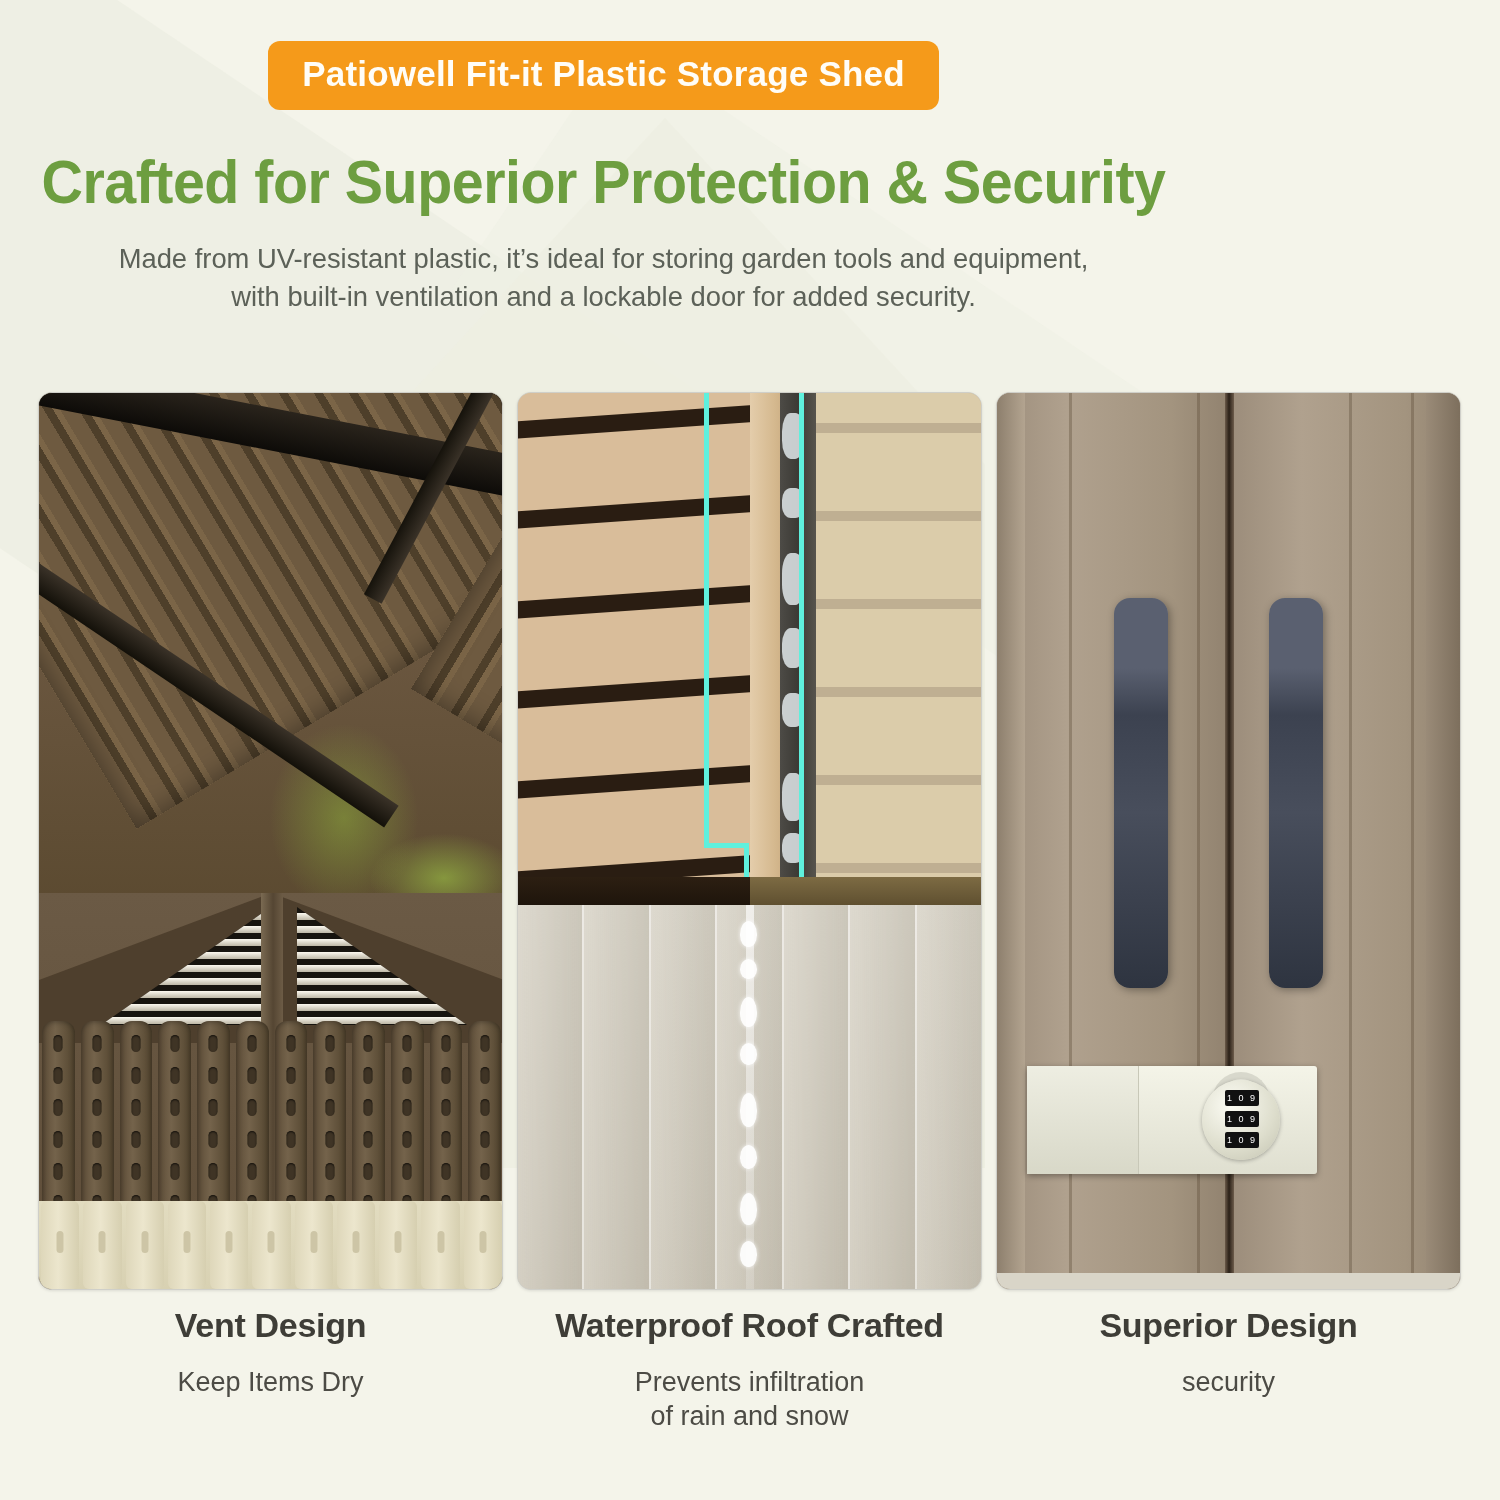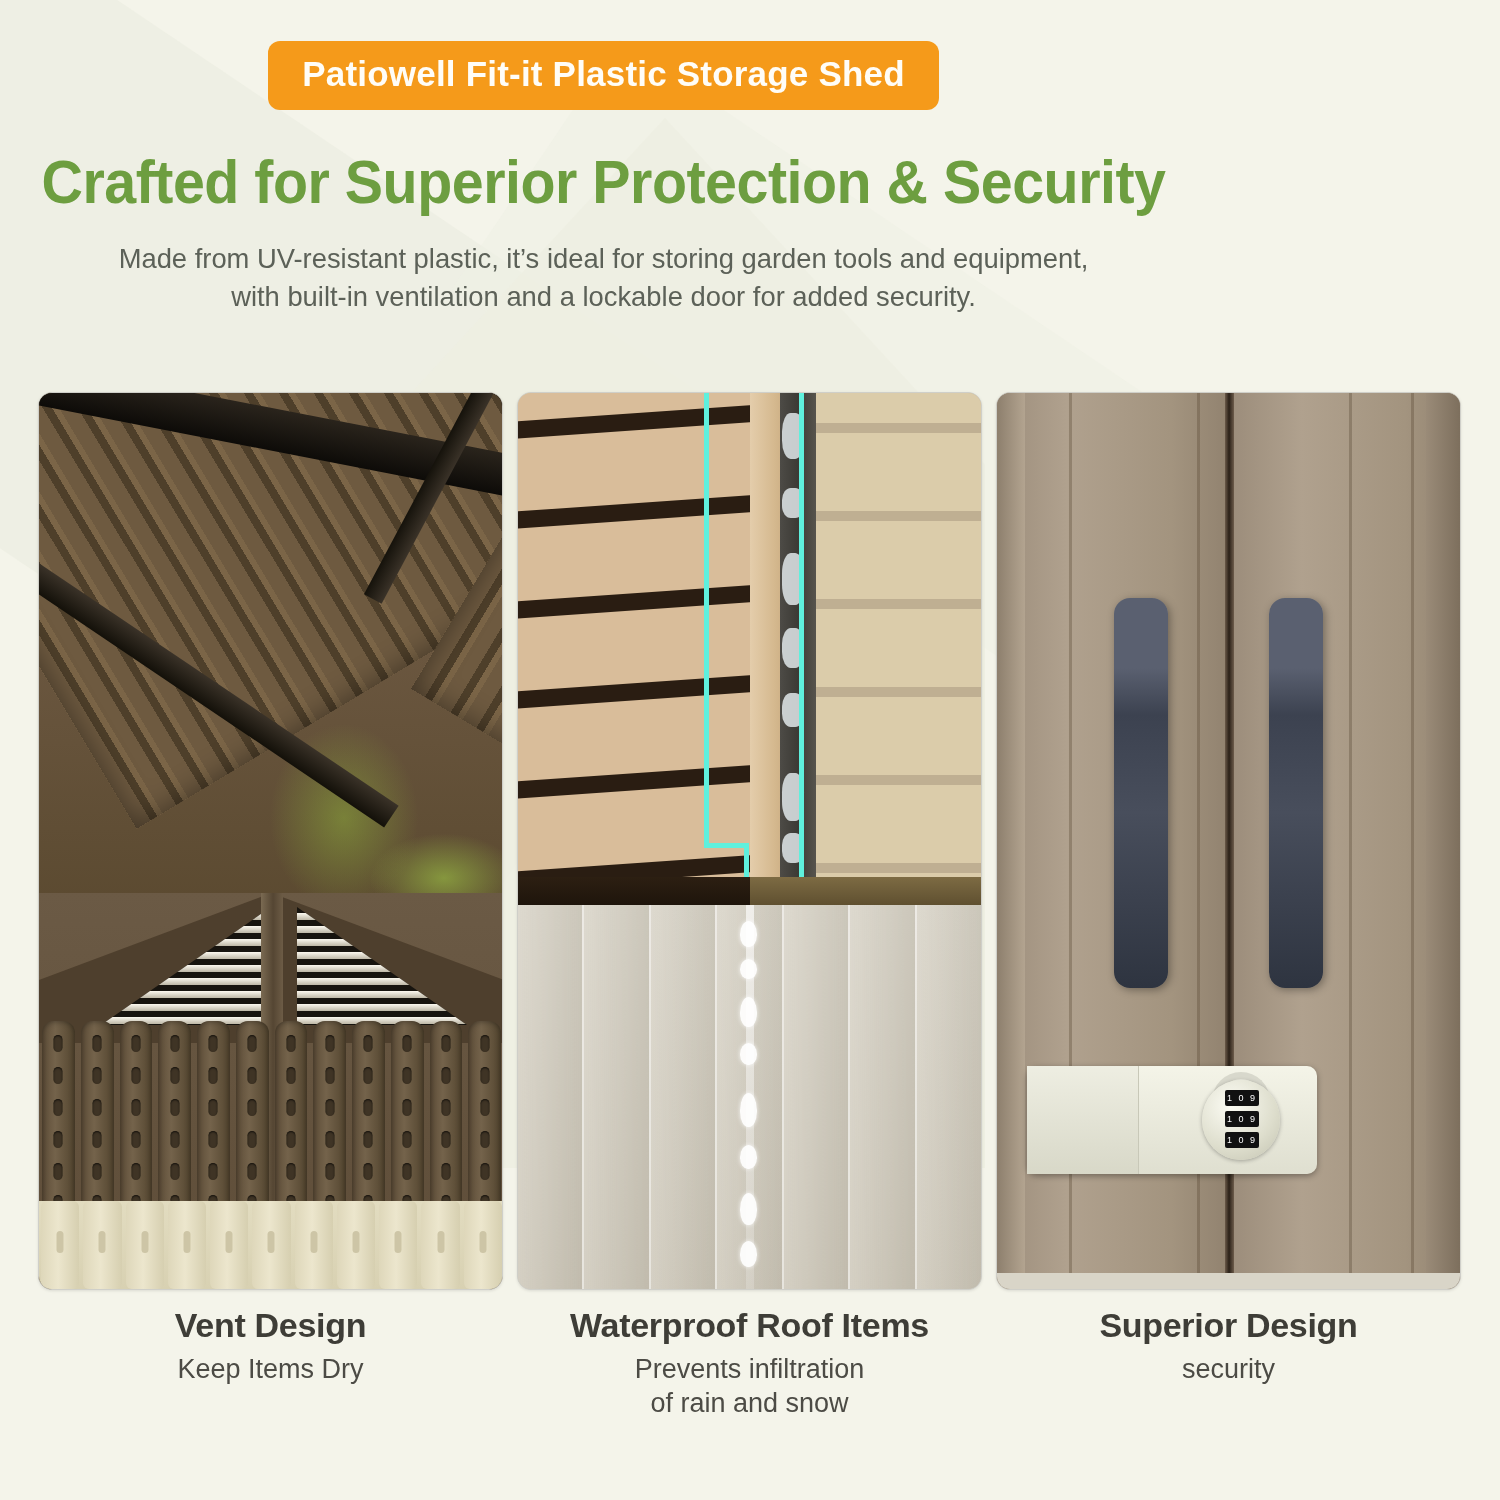--- a/index.html
+++ b/index.html
@@ -258,21 +258,21 @@
     position:absolute; top:205px; width:54px; height:390px;
     border-radius:16px;
     background:linear-gradient(180deg,#5a6070 0 18%,#3c4250 30%,#484e5c 55%,#2e3440 100%);
     box-shadow:2px 2px 8px rgba(0,0,0,.35);
   }
   .p3 .handleL{ left:117px; }
   .p3 .handleR{ left:272px; }
   .p3 .hasp{
     position:absolute; left:30px; top:673px; width:290px; height:108px;
     background:linear-gradient(180deg,#f4f4e8,#dfdfd0);
-    border-radius:10px;
+    border-radius:3px;
     box-shadow:0 2px 6px rgba(0,0,0,.35);
   }
   .p3 .haspNotch{
     position:absolute; left:0; top:0; width:112px; height:108px;
     background:linear-gradient(180deg,#eeeee2,#d8d8c8);
     border-right:1px solid #c8c8b8;
   }
   .p3 .lock{
     position:absolute; left:175px; top:14px; width:78px; height:80px;
     border-radius:50%;
@@ -303,21 +303,21 @@
   
   .captions{
     position:absolute; top:1306px; left:38px; width:1424px;
     display:flex; gap:14px;
   }
   .cap{ width:465px; text-align:center; }
   .cap .t{
     font-size:34px; font-weight:bold; color:#3e3d37; letter-spacing:-.3px;
   }
   .cap .s{
-    margin-top:7px; font-size:27px; color:#4c4b45; line-height:1.26;
+    margin-top:20px; font-size:27px; color:#4c4b45; line-height:1.26;
   }
   .cap .s .ln{ display:block; }
 </style>
 </head>
 <body>
 
 <div class="watermark">
   <div class="wm-diag"></div>
   <div class="wm-diag2"></div>
   <div class="wm-fill"></div>
@@ -586,21 +586,21 @@
   </div>
 
   <div class="captions">
     <div class="cap">
       <div class="t">Vent Design</div>
       <div class="s">
         <span class="ln">Keep Items Dry</span>
       </div>
     </div>
     <div class="cap">
-      <div class="t">Waterproof Roof Items</div>
+      <div class="t">Waterproof Roof Crafted</div>
       <div class="s">
         <span class="ln">Prevents infiltration</span>
         <span class="ln">of rain and snow</span>
       </div>
     </div>
     <div class="cap">
       <div class="t">Superior Design</div>
       <div class="s">
         <span class="ln">security</span>
       </div>

